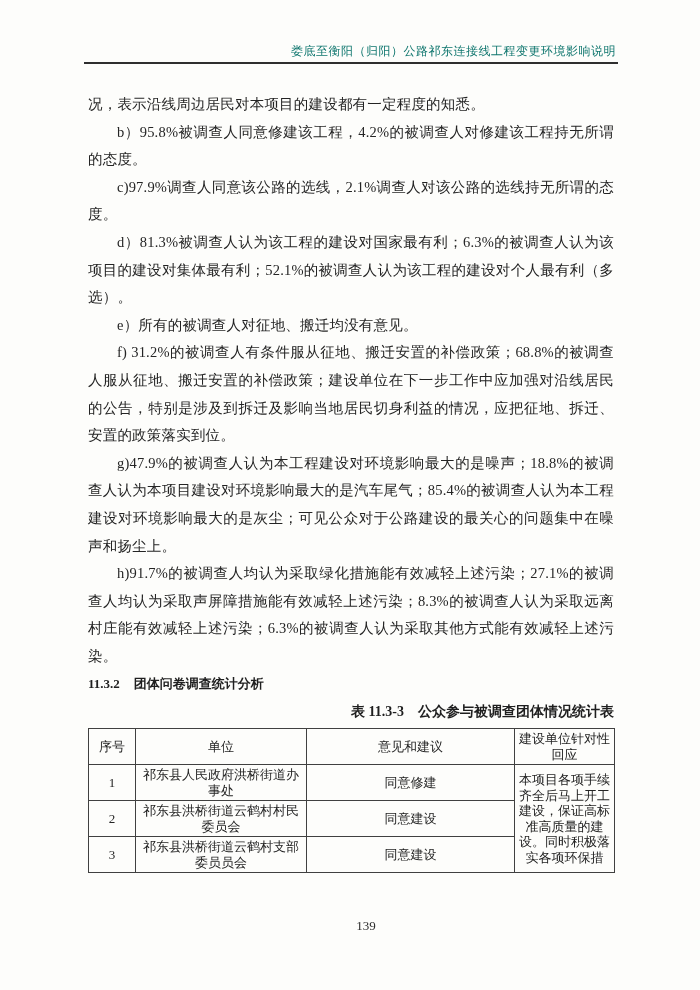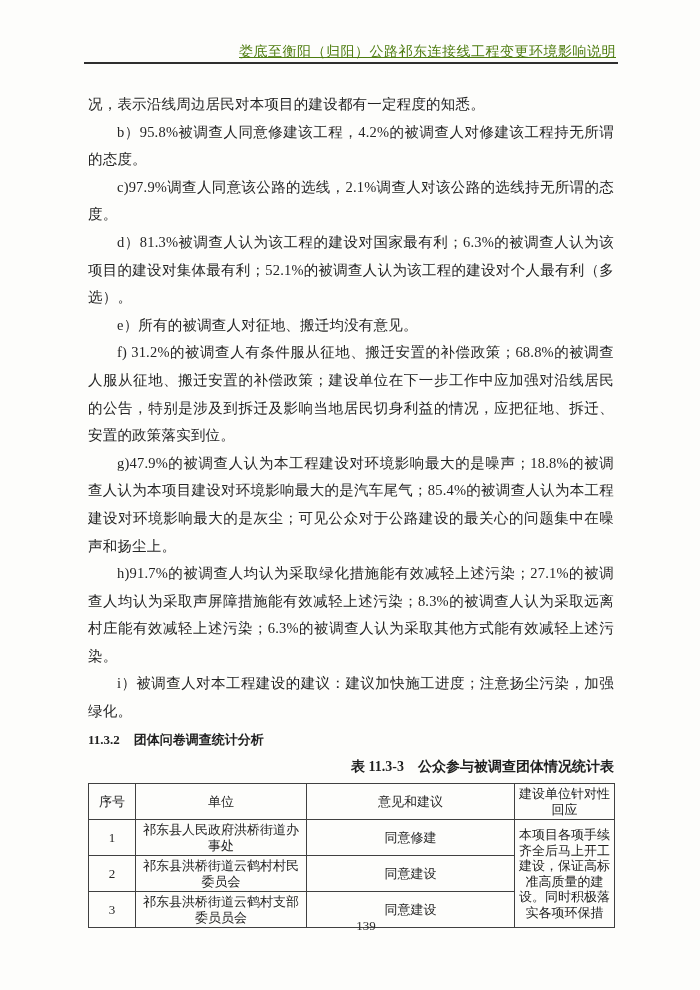--- a/index.html
+++ b/index.html
@@ -12,25 +12,24 @@
     background: #fdfdfb;
     font-family: "Liberation Serif", "DejaVu Serif", serif;
     color: #242424;
     overflow: hidden;
   }
   
   .running-header {
     position: absolute;
     top: 43px;
     right: 84px;
-    font-size: 14px;
+    font-size: 12px;
     letter-spacing: 0.5px;
-    color: #4d7c0f;
+    color: #0f766e;
     white-space: nowrap;
-    text-decoration: underline;
   }
   .header-rule {
     position: absolute;
     top: 62px;
     left: 84px;
     right: 82px;
     border-top: 2px solid #2e2e2e;
     height: 0;
   }
   
@@ -105,21 +104,20 @@
 
   <div class="content">
     <p class="para">况，表示沿线周边居民对本项目的建设都有一定程度的知悉。</p>
     <p class="para indent">b）95.8%被调查人同意修建该工程，4.2%的被调查人对修建该工程持无所谓的态度。</p>
     <p class="para indent">c)97.9%调查人同意该公路的选线，2.1%调查人对该公路的选线持无所谓的态度。</p>
     <p class="para indent">d）81.3%被调查人认为该工程的建设对国家最有利；6.3%的被调查人认为该项目的建设对集体最有利；52.1%的被调查人认为该工程的建设对个人最有利（多选）。</p>
     <p class="para indent">e）所有的被调查人对征地、搬迁均没有意见。</p>
     <p class="para indent">f) 31.2%的被调查人有条件服从征地、搬迁安置的补偿政策；68.8%的被调查人服从征地、搬迁安置的补偿政策；建设单位在下一步工作中应加强对沿线居民的公告，特别是涉及到拆迁及影响当地居民切身利益的情况，应把征地、拆迁、安置的政策落实到位。</p>
     <p class="para indent">g)47.9%的被调查人认为本工程建设对环境影响最大的是噪声；18.8%的被调查人认为本项目建设对环境影响最大的是汽车尾气；85.4%的被调查人认为本工程建设对环境影响最大的是灰尘；可见公众对于公路建设的最关心的问题集中在噪声和扬尘上。</p>
     <p class="para indent">h)91.7%的被调查人均认为采取绿化措施能有效减轻上述污染；27.1%的被调查人均认为采取声屏障措施能有效减轻上述污染；8.3%的被调查人认为采取远离村庄能有效减轻上述污染；6.3%的被调查人认为采取其他方式能有效减轻上述污染。</p>
-    <p class="para indent">i）被调查人对本工程建设的建议：建议加快施工进度；注意扬尘污染，加强绿化。</p>
 
     <h3 class="section-heading">
       <span class="sec-no">11.3.2</span><span>团体问卷调查统计分析</span>
     </h3>
 
 
     <p class="table-caption">
       <span class="cap-label">表 11.3-3</span><span>公众参与被调查团体情况统计表</span>
     </p>
 

